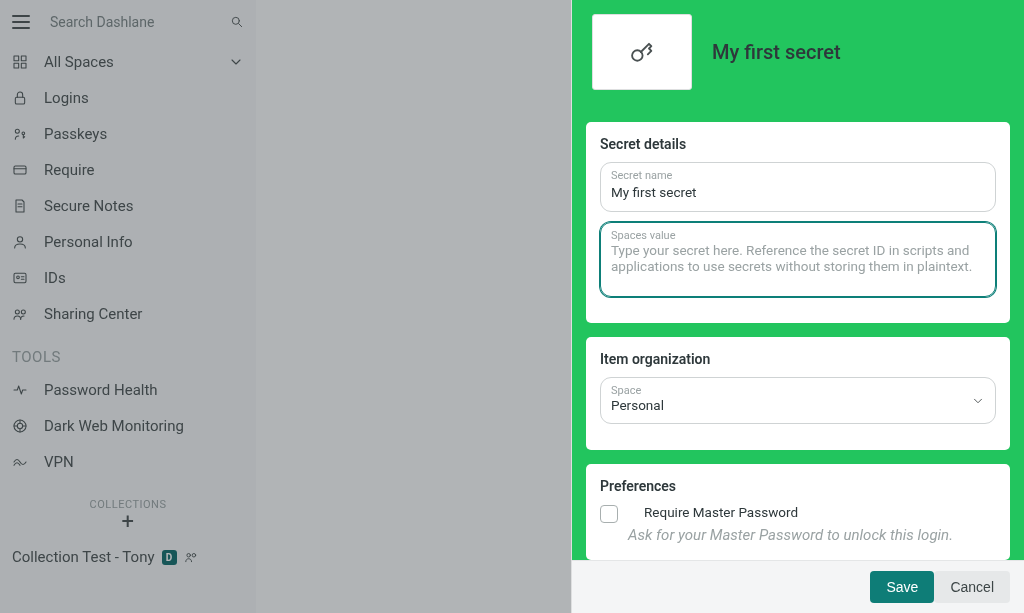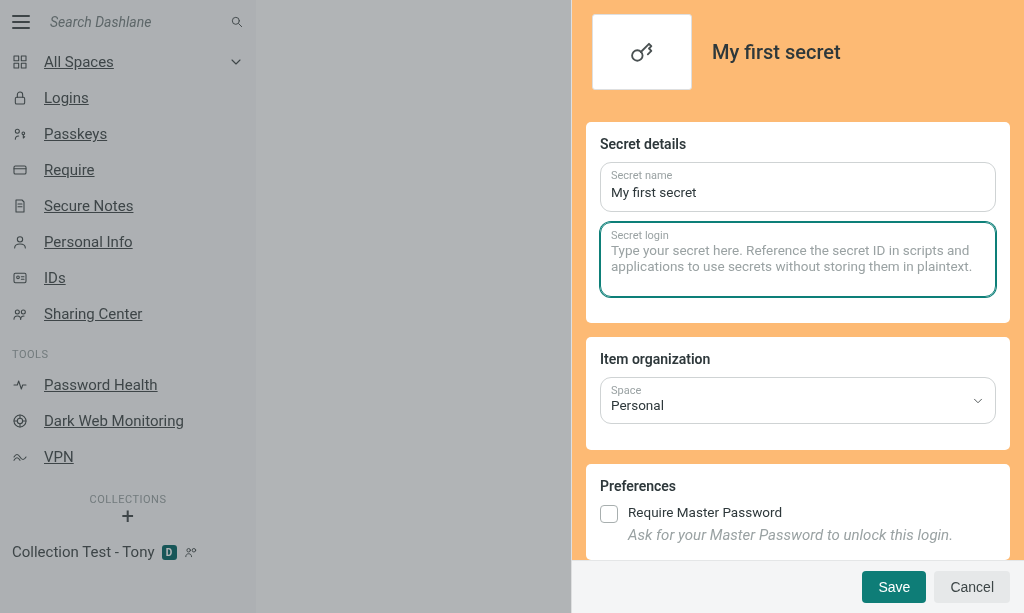--- a/index.html
+++ b/index.html
@@ -4,69 +4,69 @@
 <style>
   * { box-sizing: border-box; margin: 0; padding: 0; }
   html, body { width: 1024px; height: 613px; overflow: hidden; font-family: -apple-system, BlinkMacSystemFont, "Segoe UI", Roboto, sans-serif; }
   body { display: flex; position: relative; background: #f4f5f6; color: #2d3436; }
 
   
   .sidebar { width: 256px; height: 100%; background: #f4f5f6; display: flex; flex-direction: column; position: relative; }
   .sidebar-top { display: flex; align-items: center; height: 44px; padding: 0 12px; }
   .hamburger { width: 18px; height: 14px; display: flex; flex-direction: column; justify-content: space-between; margin-right: 20px;}
   .hamburger span { display: block; height: 2px; background: #4a5152; border-radius: 1px; }
-  .search-ph { flex: 1; color: #7b8485; font-size: 14px; font-style: italic; }
+  .search-ph { flex: 1; color: #7b8485; font-size: 14px; }
   .search-icon { width: 14px; height: 14px; }
 
   .nav { flex: 1; overflow: hidden; }
-  .nav-item { display: flex; align-items: center; height: 36px; padding: 0 12px; gap: 16px; color: #4a5152; font-size: 15px; cursor: pointer; text-decoration: underline; }
+  .nav-item { display: flex; align-items: center; height: 36px; padding: 0 12px; gap: 16px; color: #4a5152; font-size: 15px; cursor: pointer; }
   .nav-item.selected { background: #e3e6e7; }
   .nav-item .chev { margin-left: auto; }
   .nav-icon { width: 16px; height: 16px; fill: none; stroke: #4a5152; stroke-width: 1.6; stroke-linecap: round; stroke-linejoin: round; flex-shrink: 0; }
 
-  .section-label { font-size: 11px; color: #9aa2a3; letter-spacing: 0.5px; padding: 16px 12px 6px; }
+  .section-label { font-size: 15px; color: #9aa2a3; letter-spacing: 0.5px; padding: 16px 12px 6px; }
 
   .collections-head { display: flex; align-items: center; justify-content: space-between; padding: 18px 12px 6px; font-size: 11px; color: #9aa2a3; letter-spacing: 0.5px; flex-direction: column; }
   .plus { font-size: 22px; color: #4a5152; line-height: 1; }
 
   .collection-item { display: flex; align-items: center; height: 36px; padding: 0 12px; gap: 7px; color: #4a5152; font-size: 15px; }
   .badge-sm { width: 15px; height: 15px; background: #0f6b6b; border-radius: 3px; display: inline-flex; align-items: center; justify-content: center; color: #fff; font-size: 10px; font-weight: 700; }
 
   
   .main { flex: 1; height: 100%; background: #fafbfb; display: flex; align-items: center; justify-content: center; color: #4a5152; font-size: 14px; }
 
   
   .overlay { position: absolute; top: 0; left: 0; width: 571px; height: 100%; background: rgba(40, 50, 55, 0.35); pointer-events: none; }
 
   
-  .panel { position: absolute; top: 0; right: 0; width: 453px; height: 100%; background: #fdba74; border-left: 1px solid #dedfe0; display: flex; flex-direction: column; }
+  .panel { position: absolute; top: 0; right: 0; width: 453px; height: 100%; background: #22c55e; border-left: 1px solid #dedfe0; display: flex; flex-direction: column; }
   .panel-head { display: flex; align-items: center; gap: 20px; padding: 14px 20px 18px; }
   .secret-thumb { width: 100px; height: 76px; border: 1px solid #dedfe0; border-radius: 3px; background: #fff; display: flex; align-items: center; justify-content: center; }
   .panel-title { font-size: 20px; font-weight: 500; color: #2e383b; }
 
   .panel-body { flex: 1; overflow: auto; padding: 0 14px 14px; }
   .card { background: #fff; border-radius: 5px; padding: 14px 14px 16px; margin-top: 14px; }
   .card-title { font-size: 14px; font-weight: 600; color: #2e383b; margin-bottom: 10px; }
 
   .field { border: 1px solid #cfd3d4; border-radius: 11px; padding: 6px 10px 10px; margin-bottom: 10px; }
   .field.focus { border-color: #0d7f78; box-shadow: 0 0 0 1px #0d7f78; }
   .field-label { font-size: 11px; color: #9aa2a3; }
   .field-value, .field input, .field textarea { border: none; outline: none; width: 100%; font-size: 13.5px; color: #2e383b; font-family: inherit; resize: none; background: transparent; }
   .field textarea::placeholder { color: #9aa2a3; }
   textarea.ta { height: 40px; }
 
   .select-field { position: relative; }
   .select-field .chev-down { position: absolute; right: 10px; top: 50%; transform: translateY(-50%); }
 
-  .pref-row { display: flex; align-items: flex-start; gap: 10px; }
+  .pref-row { display: flex; align-items: flex-start; gap: 26px; }
   .cb { width: 18px; height: 18px; border: 1.5px solid #a8afaf; border-radius: 4px; flex-shrink: 0; margin-top: 1px; }
   .pref-label { font-size: 13.5px; color: #2e383b; }
   .pref-hint { font-size: 15px; color: #9aa2a3; margin-top: 3px; margin-left: 28px; font-style: italic; }
 
-  .panel-foot { display: flex; justify-content: flex-end; gap: 8px; padding: 10px 14px; border-top: 1px solid #e4e6e7; background: #f4f5f6; }
+  .panel-foot { display: flex; justify-content: flex-end; padding: 10px 14px; border-top: 1px solid #e4e6e7; background: #f4f5f6; }
   .btn { padding: 8px 16px; border-radius: 4px; font-size: 14px; border: none; cursor: pointer; }
   .btn-primary { background: #0e7d77; color: #fff; }
   .btn-secondary { background: #e6e8e9; color: #3d4647; }
 
   svg.icon { stroke: #4a5152; stroke-width: 1.6; fill: none; stroke-linecap: round; stroke-linejoin: round; }
 </style>
 </head>
 <body>
 
 <div class="sidebar">
@@ -214,21 +214,21 @@
   </div>
 
   <div class="panel-body">
     <div class="card">
       <div class="card-title">Secret details</div>
       <div class="field">
         <div class="field-label">Secret name</div>
         <input type="text" value="My first secret" style="">
       </div>
       <div class="field focus">
-        <div class="field-label">Secret login</div>
+        <div class="field-label">Spaces value</div>
         <textarea class="ta" placeholder="Type your secret here. Reference the secret ID in scripts and applications to use secrets without storing them in plaintext." style=""></textarea>
       </div>
     </div>
 
     <div class="card">
       <div class="card-title">Item organization</div>
       <div class="field select-field">
         <div class="field-label">Space</div>
         <div class="field-value">Personal</div>
         <svg class="icon chev-down" width="14" height="14" viewBox="0 0 24 24">

